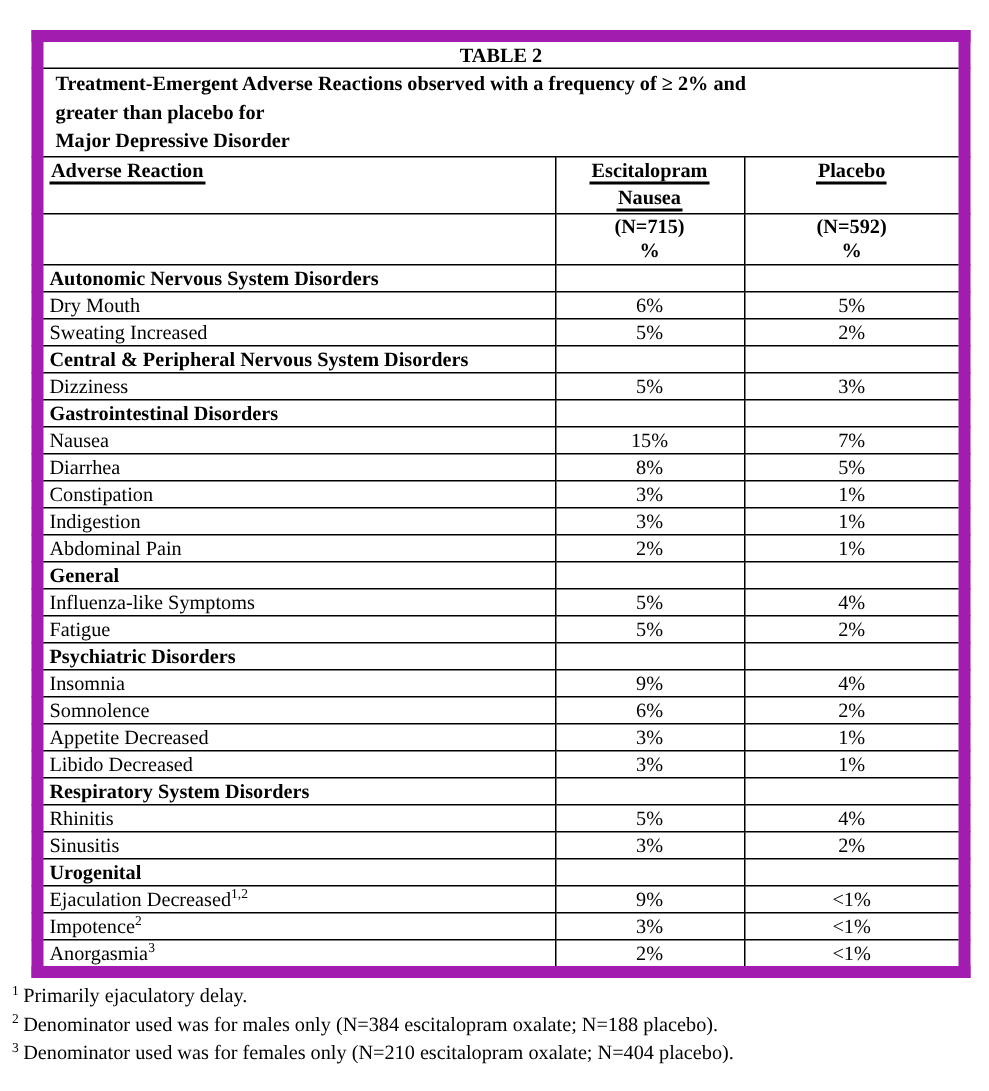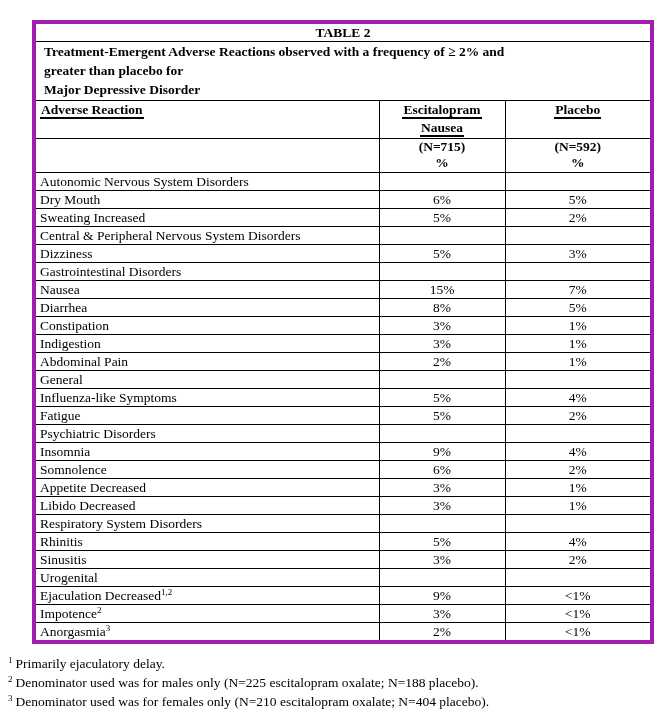--- a/index.html
+++ b/index.html
@@ -12,23 +12,22 @@
     overflow:hidden;
   }
   .tablewrap {
     position:absolute;
     left:21px; top:20px;
     width:618px;
   }
   table.adv {
     border-collapse:collapse;
     width:100%;
-    border:4px solid #a21caf;
+    border:8px solid #a21caf;
     table-layout:fixed;
-    margin-left:11px;
   }
   table.adv td {
     border:1px solid #000000;
     font-size:13.5px;
     padding:0 4px;
     overflow:hidden;
   }
   col.c1 { width:345px; }
   col.c2 { width:126px; }
   col.c3 { width:147px; }
@@ -66,21 +65,21 @@
     display:inline-block;
     line-height:15px;
     padding:0 1px;
   }
   tr.body-row td {
     height:17px;
     line-height:16px;
   }
   td.rname { text-align:left; }
   td.val   { text-align:center; }
-  tr.cat-row td.rname { font-weight:normal; }
+  tr.cat-row td.rname { font-weight:bold; }
   sup { font-size:9px; line-height:0; }
 
   .footnotes {
     position:absolute;
     left:8px; top:654px;
     font-size:13.5px;
     line-height:19px;
   }
   .footnotes .fline { white-space:nowrap; }
   .footnotes sup { margin-right:3px; }
@@ -254,16 +253,16 @@
         <td class="rname"><span>Anorgasmia</span><sup>3</sup></td>
         <td class="val">2%</td>
         <td class="val">&lt;1%</td>
       </tr>
     </tbody>
       </table>
   </div>
 
   <div class="footnotes">
     <div class="fline"><sup>1</sup><span>Primarily ejaculatory delay.</span></div>
-    <div class="fline"><sup>2</sup><span>Denominator used was for males only (N=225 escitalopram oxalate; N=188 placebo).</span></div>
+    <div class="fline"><sup>2</sup><span>Denominator used was for males only (N=384 escitalopram oxalate; N=188 placebo).</span></div>
     <div class="fline"><sup>3</sup><span>Denominator used was for females only (N=210 escitalopram oxalate; N=404 placebo).</span></div>
   </div>
 </div>
 
 </body></html>

